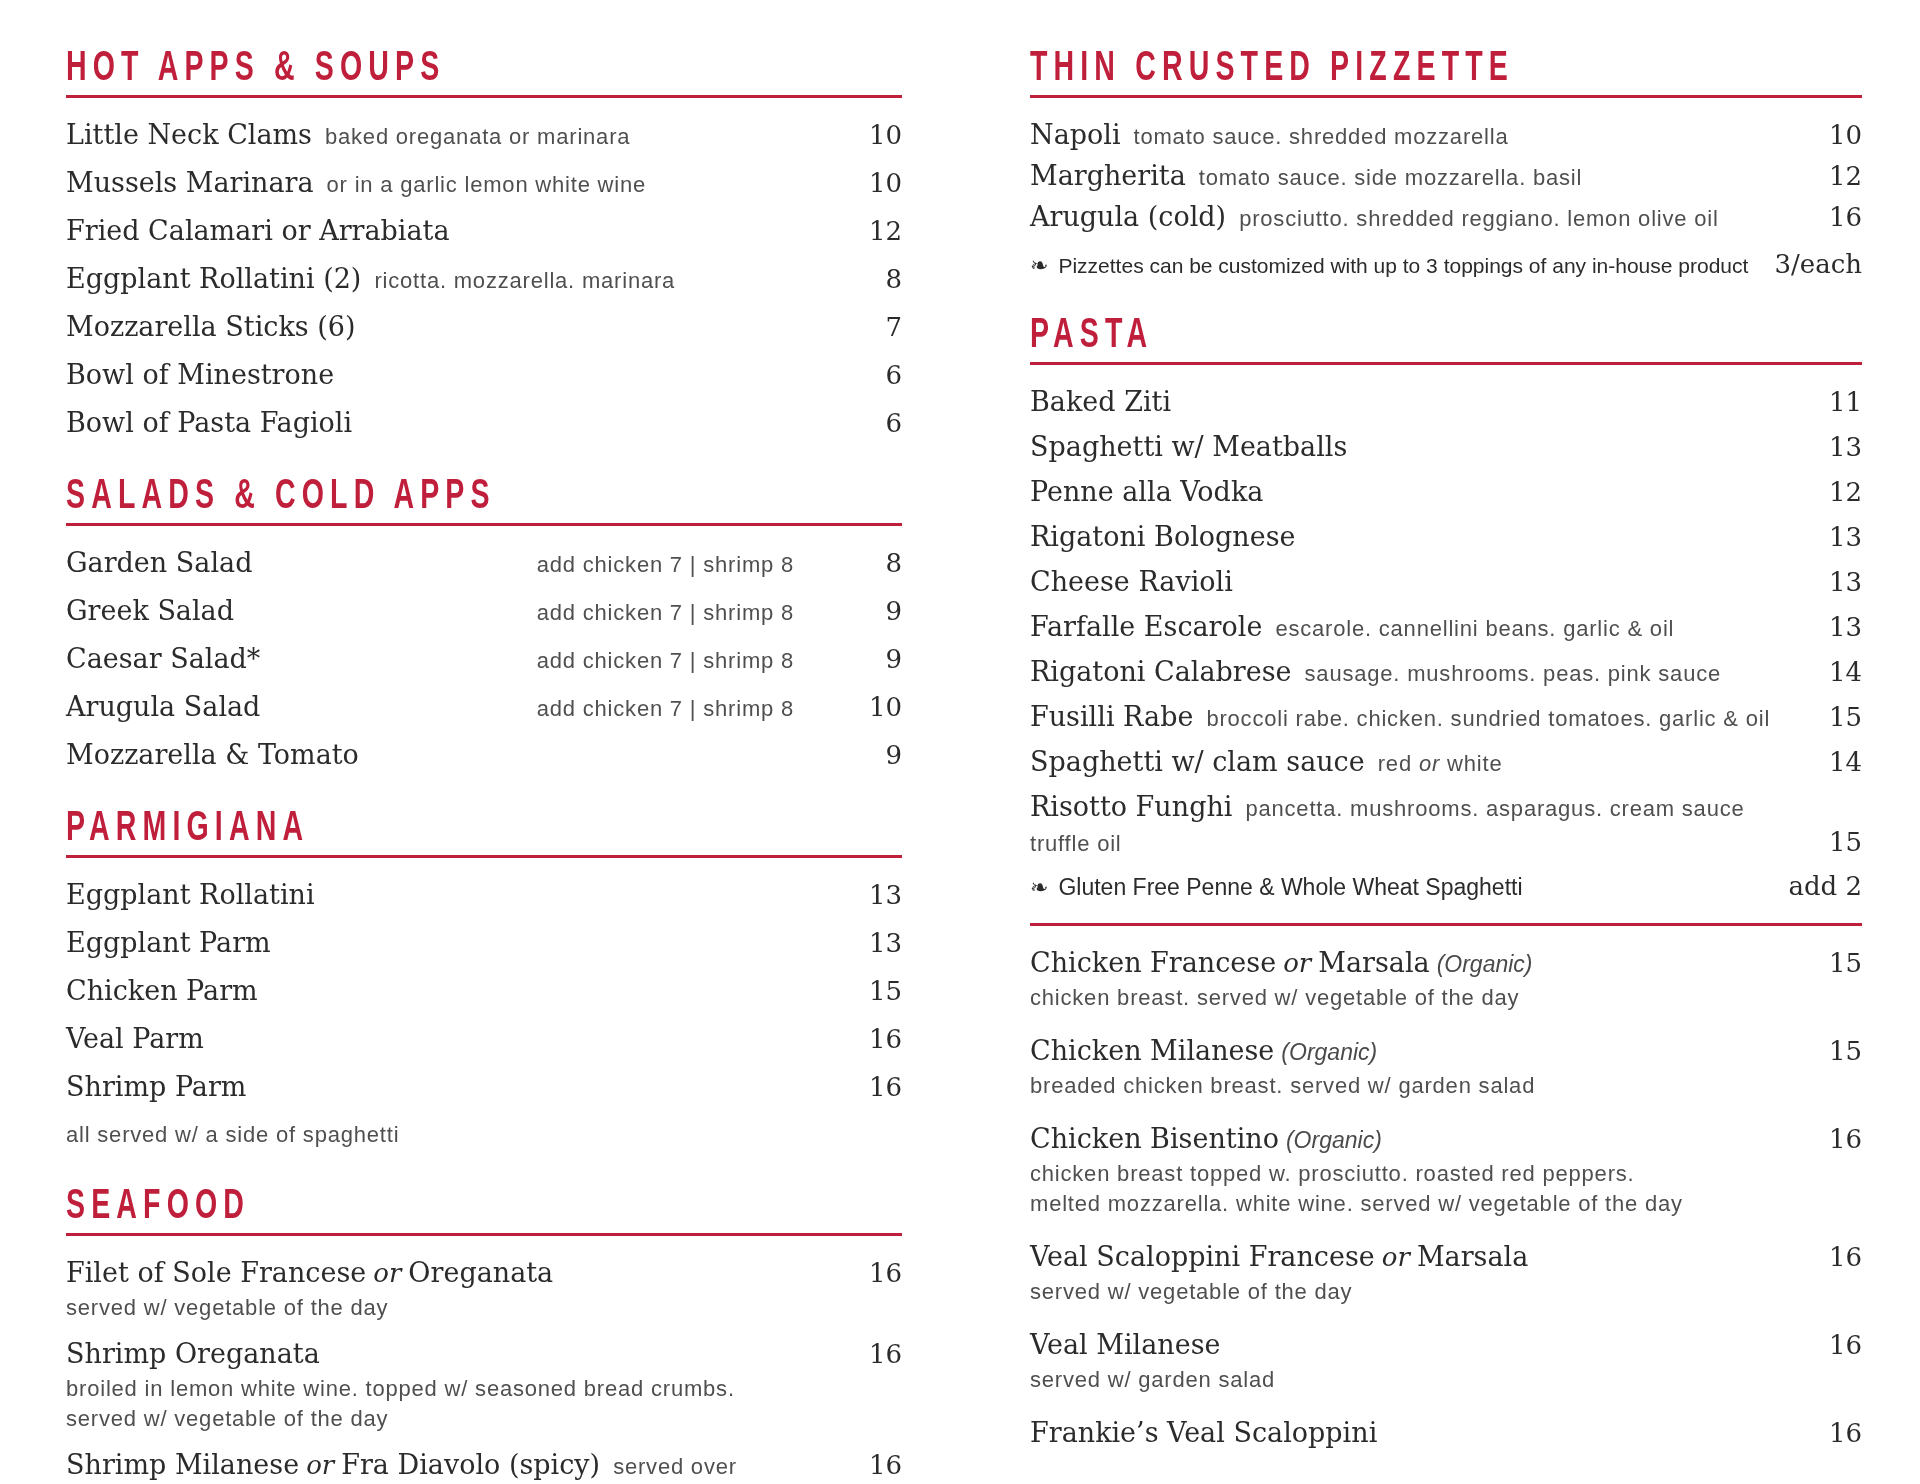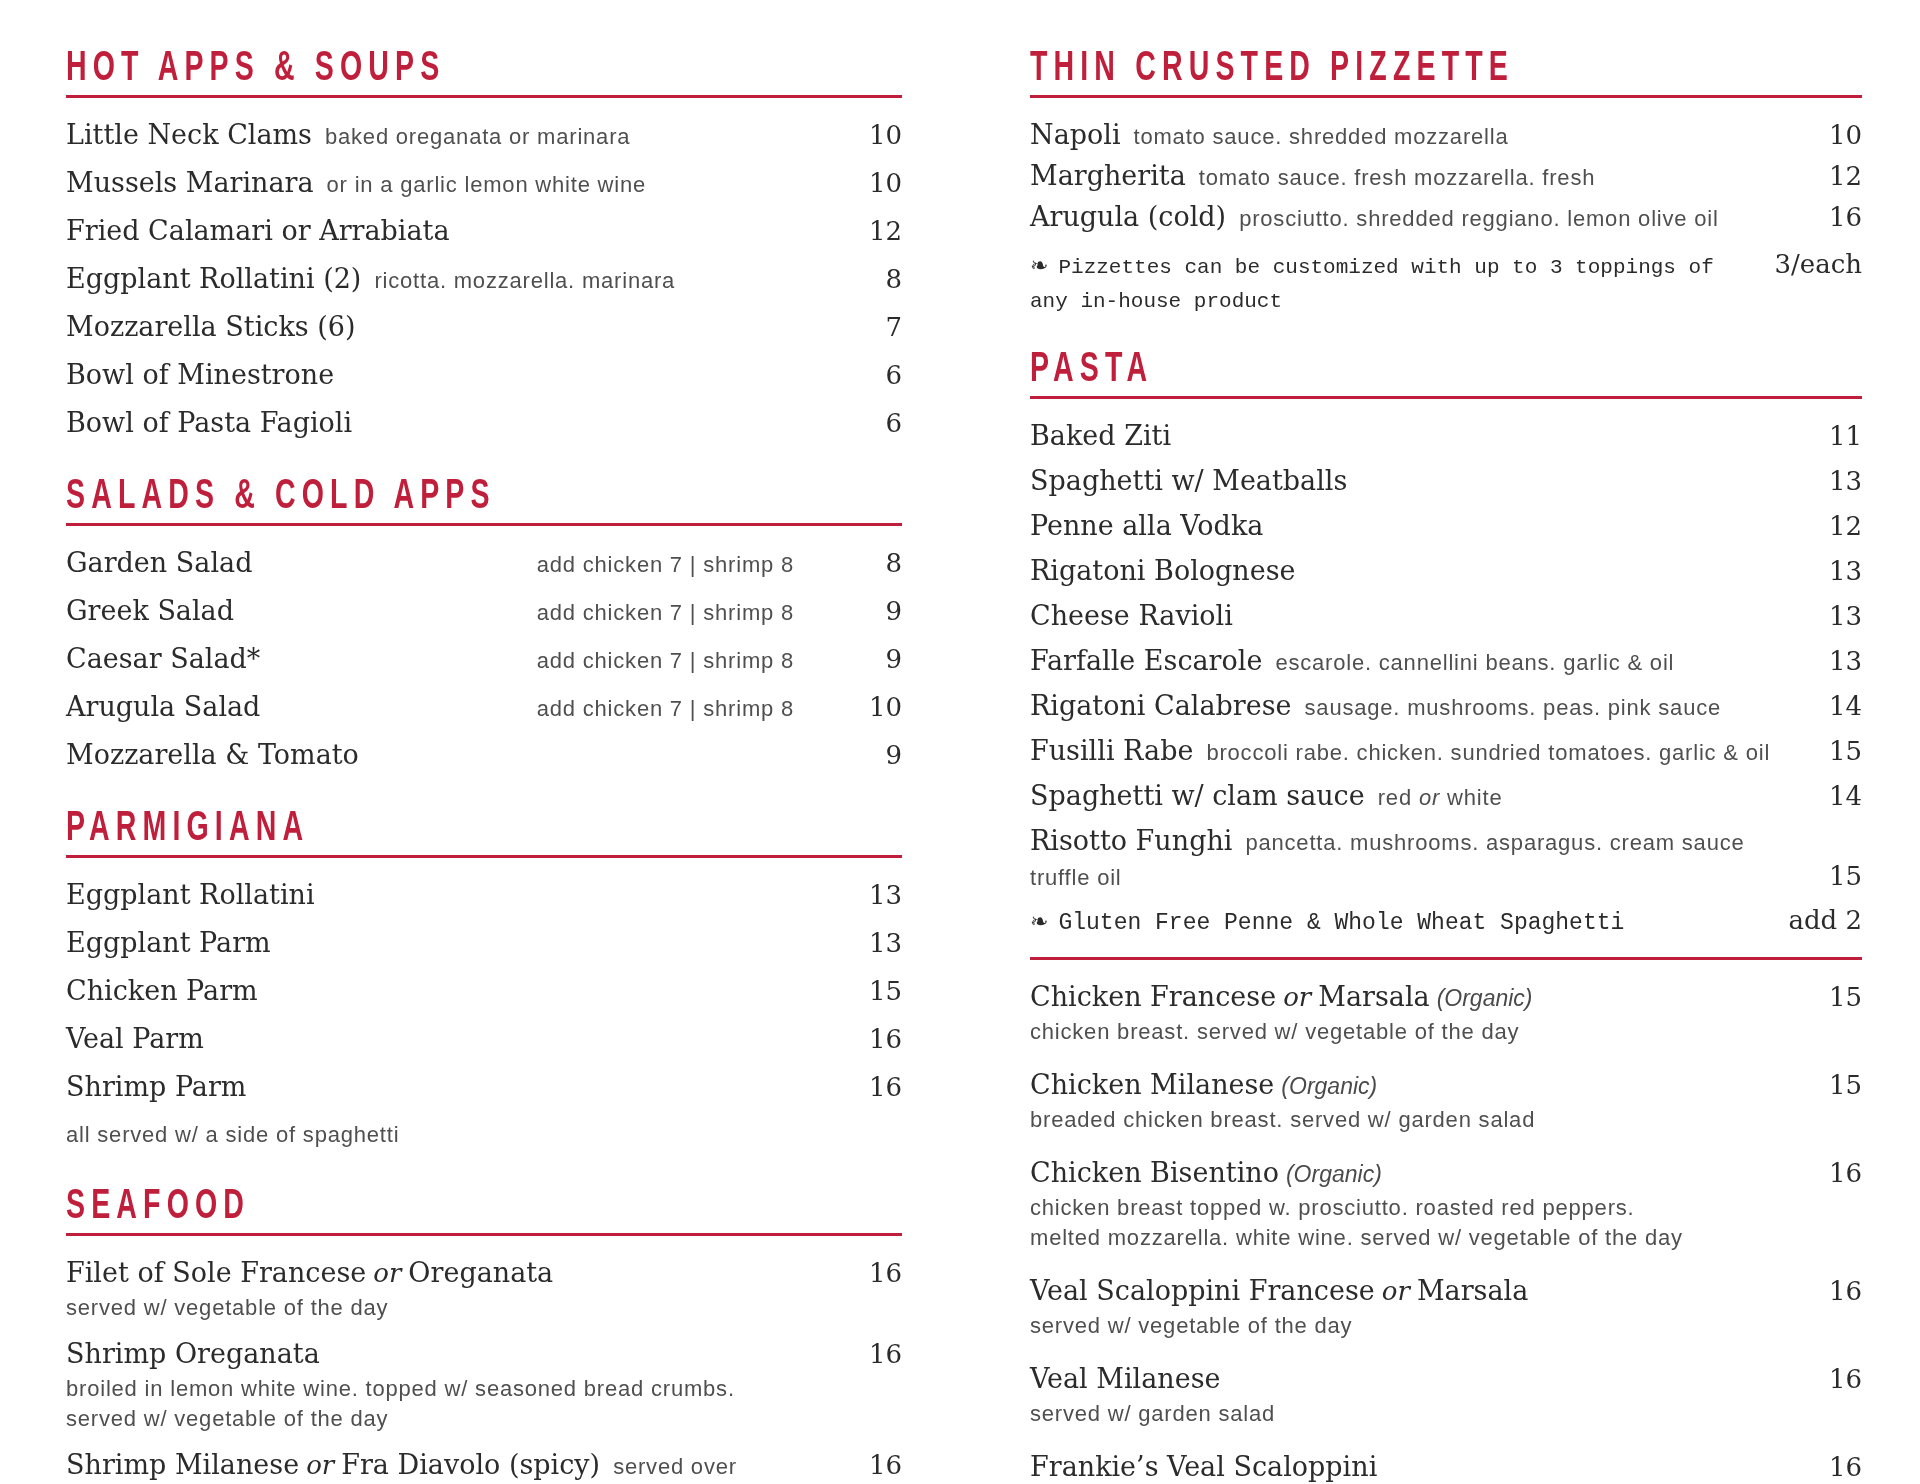--- a/index.html
+++ b/index.html
@@ -66,21 +66,21 @@
   }
   .part-desc {
     font-family: "Liberation Sans", sans-serif;
     font-size: 22px; color: #4f4f4f; letter-spacing: 0.8px;
   }
   .part-desc-or {
     font-family: "Liberation Sans", sans-serif;
     font-style: italic; font-size: 22px; color: #4f4f4f; letter-spacing: 0.8px;
   }
   .part-note {
-    font-family: Liberation Mono, monospace;
+    font-family: Liberation Sans, sans-serif;
     font-size: 21px; color: #2b2b2b;
   }
   .sec-pasta .part-note { font-size: 23px; }
 
   .note-icon {
     font-family: "DejaVu Sans", sans-serif;
     font-size: 22px; color: #2b2b2b;
     margin-right: 10px;
     display: inline-block;
   }
@@ -265,21 +265,21 @@
         <h2 class="section-title"><span class="section-title-text">THIN CRUSTED PIZZETTE</span></h2>
         <div class="section-rule"></div>
         <div class="menu-item">
           <div class="item-row">
             <span class="row-parts"><span class="part part-name">Napoli</span><span class="part part-desc">tomato sauce. shredded mozzarella</span></span>
             <span class="row-price">10</span>
           </div>
         </div>
         <div class="menu-item">
           <div class="item-row">
-            <span class="row-parts"><span class="part part-name">Margherita</span><span class="part part-desc">tomato sauce. fresh mozzarella. fresh</span></span>
+            <span class="row-parts"><span class="part part-name">Margherita</span><span class="part part-desc">tomato sauce. side mozzarella. basil</span></span>
             <span class="row-price">12</span>
           </div>
         </div>
         <div class="menu-item">
           <div class="item-row">
             <span class="row-parts"><span class="part part-name">Arugula (cold)</span><span class="part part-desc">prosciutto. shredded reggiano. lemon olive oil</span></span>
             <span class="row-price">16</span>
           </div>
         </div>
         <div class="menu-item is-note">

